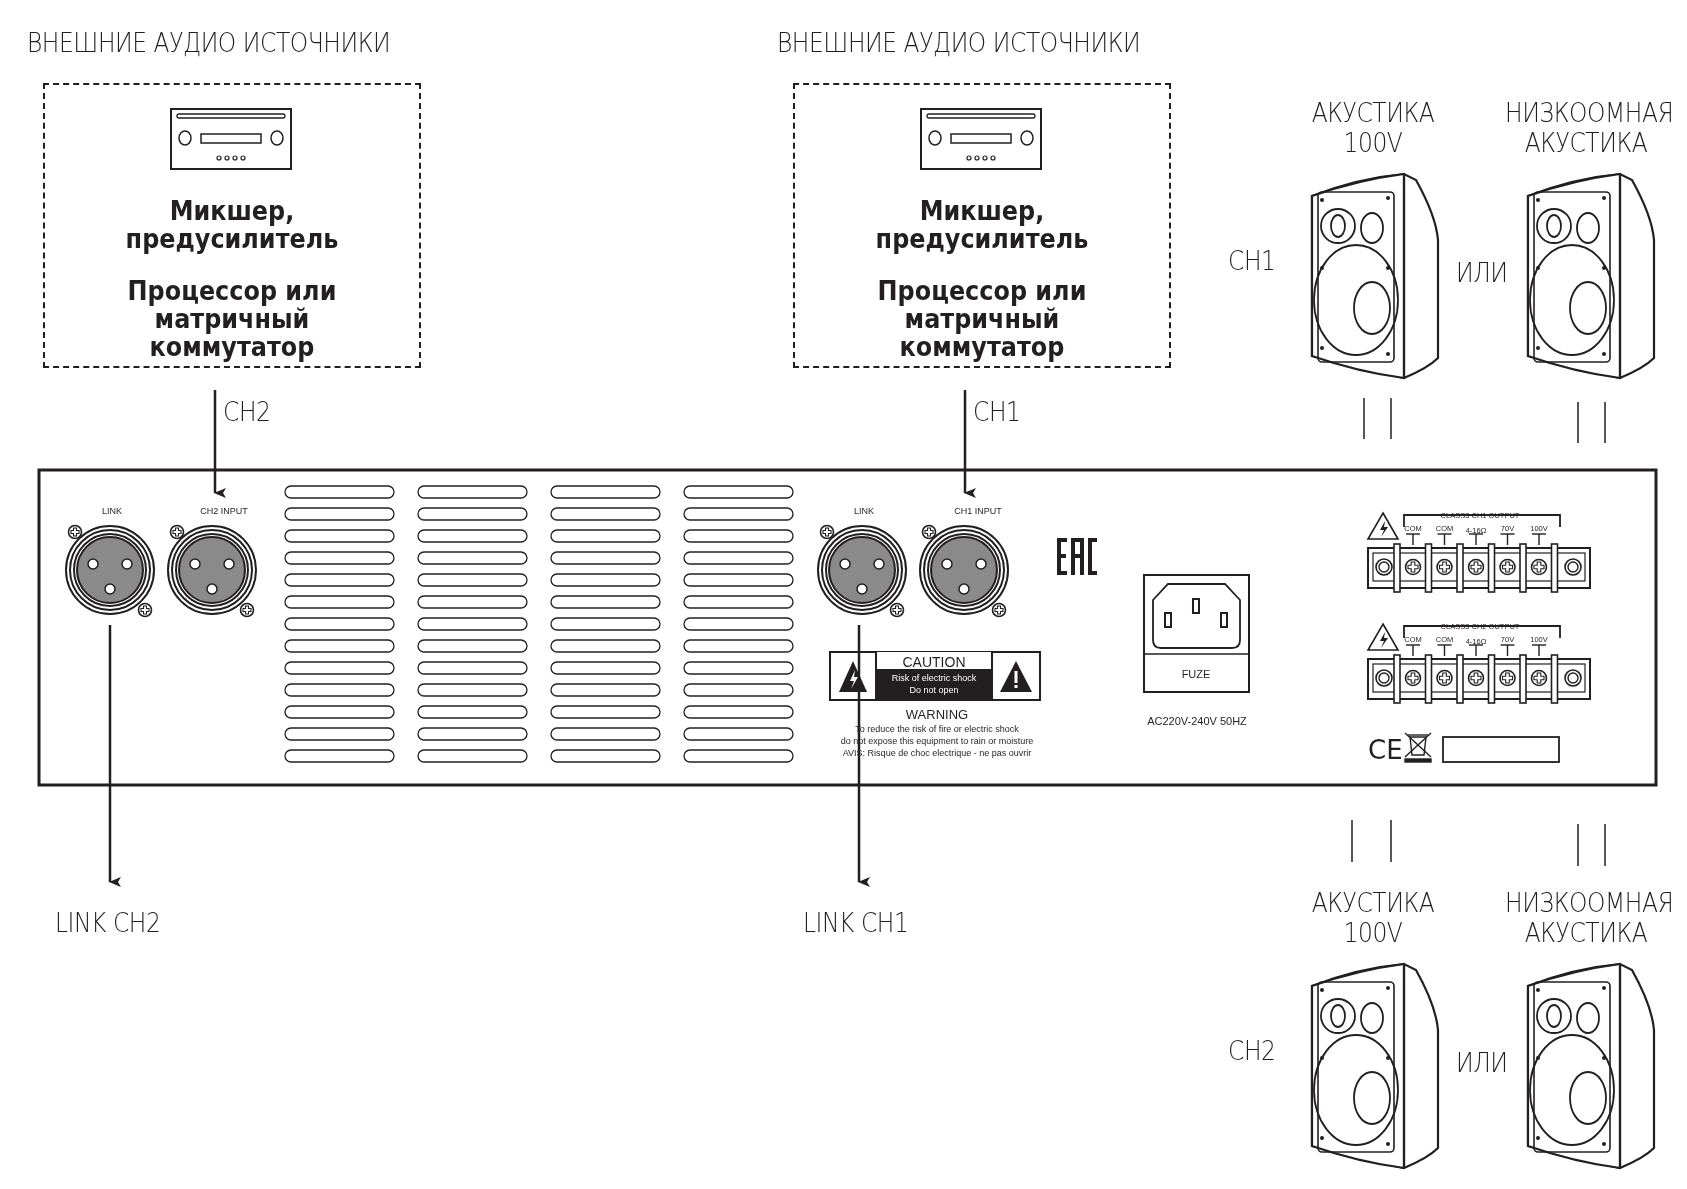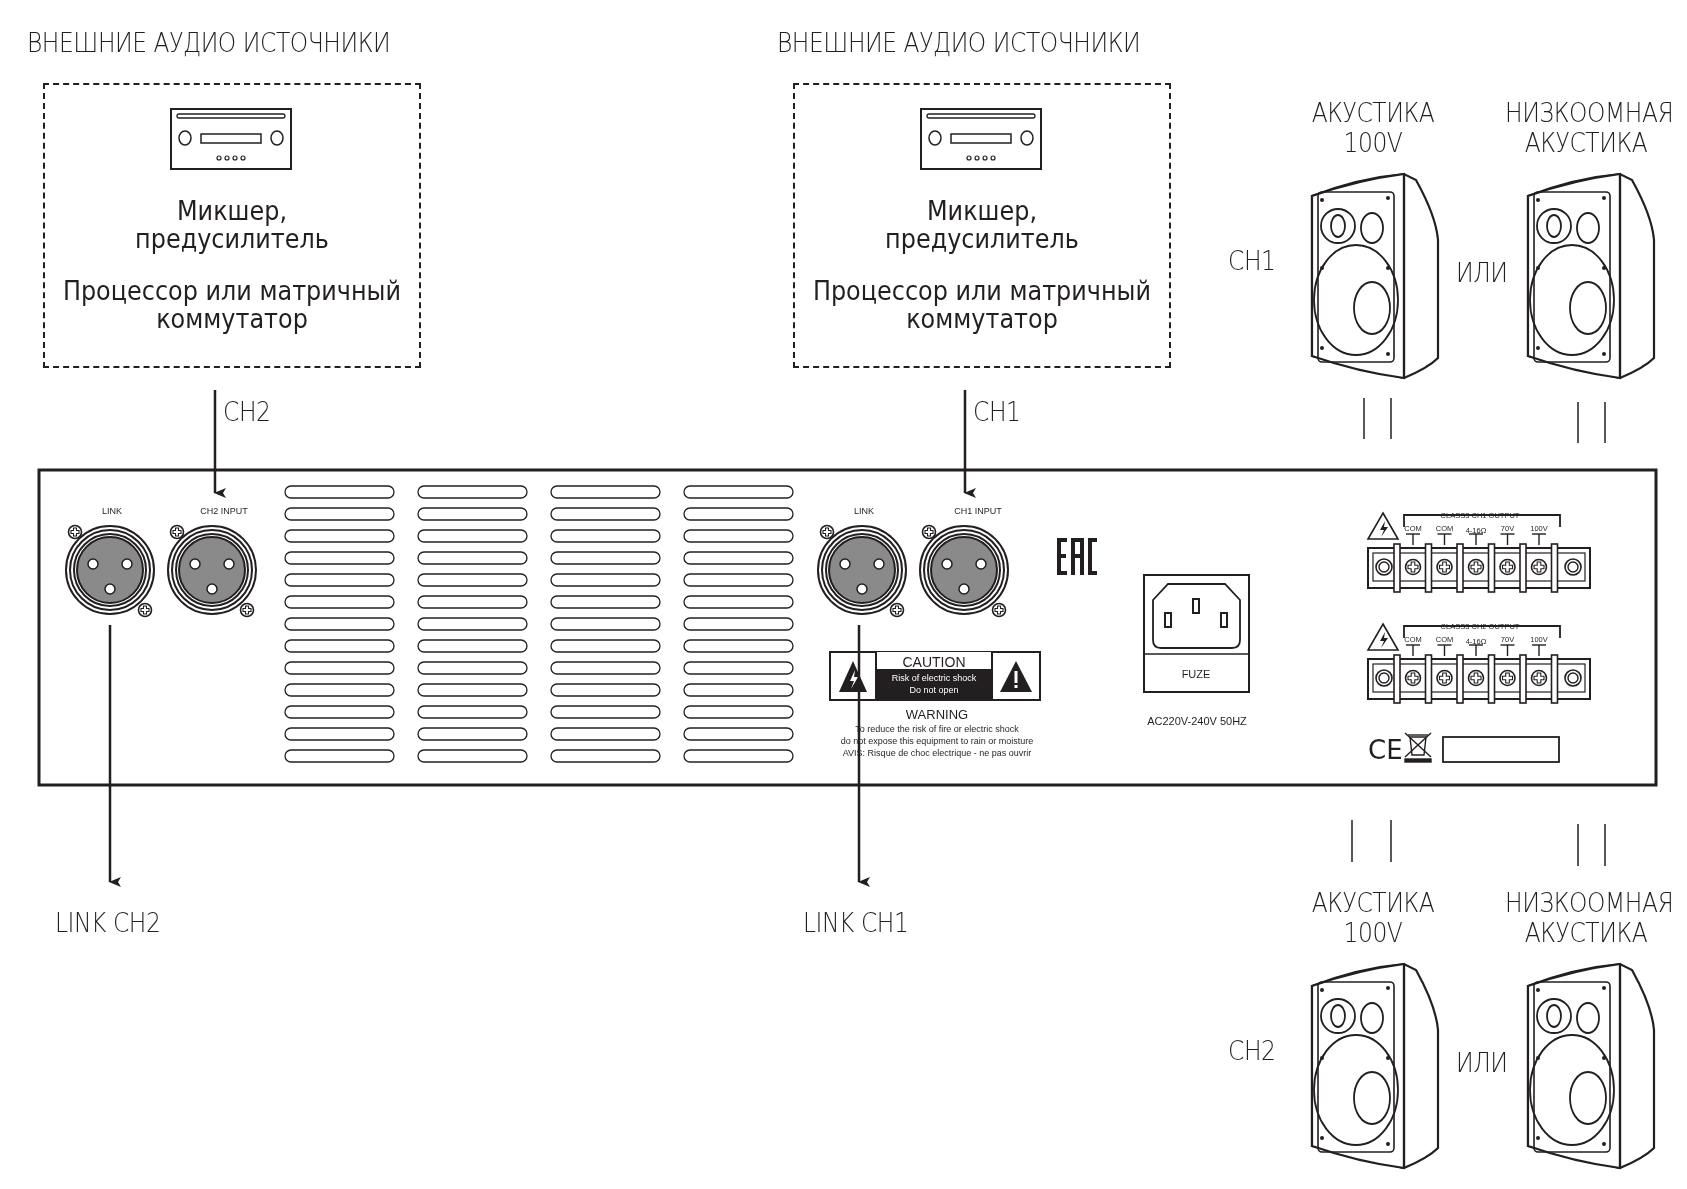--- a/index.html
+++ b/index.html
@@ -1,20 +1,20 @@
 <!DOCTYPE html>
 <html><head>
 <meta charset="utf-8">
 <style>
   html, body { margin:0; padding:0; background:#ffffff; }
   body { width:1687px; height:1189px; position:relative; overflow:hidden; font-family:"Liberation Sans", sans-serif; color:#231f20; }
   .lbl { position:absolute; font-family:"DejaVu Sans", sans-serif; font-weight:300; color:#231f20; white-space:nowrap; }
   .big { font-size:26px; letter-spacing:-0.5px; transform:scaleX(0.9); transform-origin:left top; }
   .ctr { text-align:center; }
-  .srcbox { position:absolute; border:2px dashed #231f20; box-sizing:border-box; }
+  .srcbox { position:absolute; border:2px dashed #231f20; box-sizing:border-box;font-weight:bold; }
   .srctext { position:absolute; left:0; right:0; text-align:center; font-family:"DejaVu Sans", sans-serif; font-size:26px; line-height:28px; transform:scaleX(0.92); }
   svg { position:absolute; left:0; top:0; }
   .tiny { font-family:"Liberation Sans", sans-serif; font-size:9px; fill:#231f20; }
 </style>
 </head>
 <body>
 
 <div class="lbl big" style="left:27px;top:28px;">ВНЕШНИЕ АУДИО ИСТОЧНИКИ</div>
 <div class="srcbox" style="left:43px;top:83px;width:378px;height:285px;">
   <div class="srctext" style="top:112px;"><span>Микшер,</span><br><span>предусилитель</span></div>

